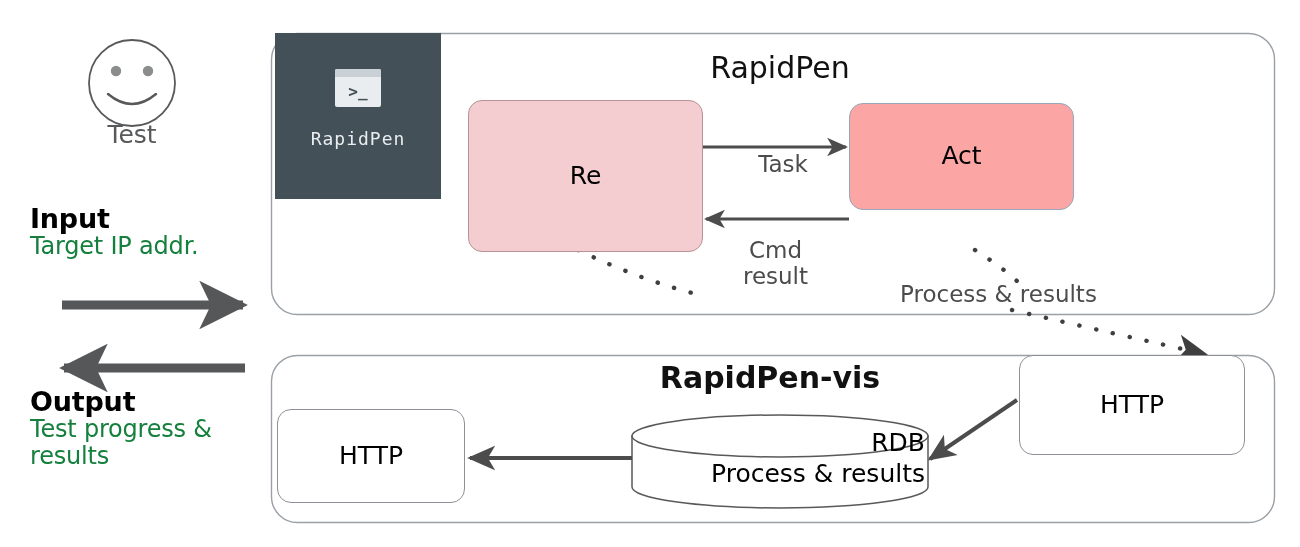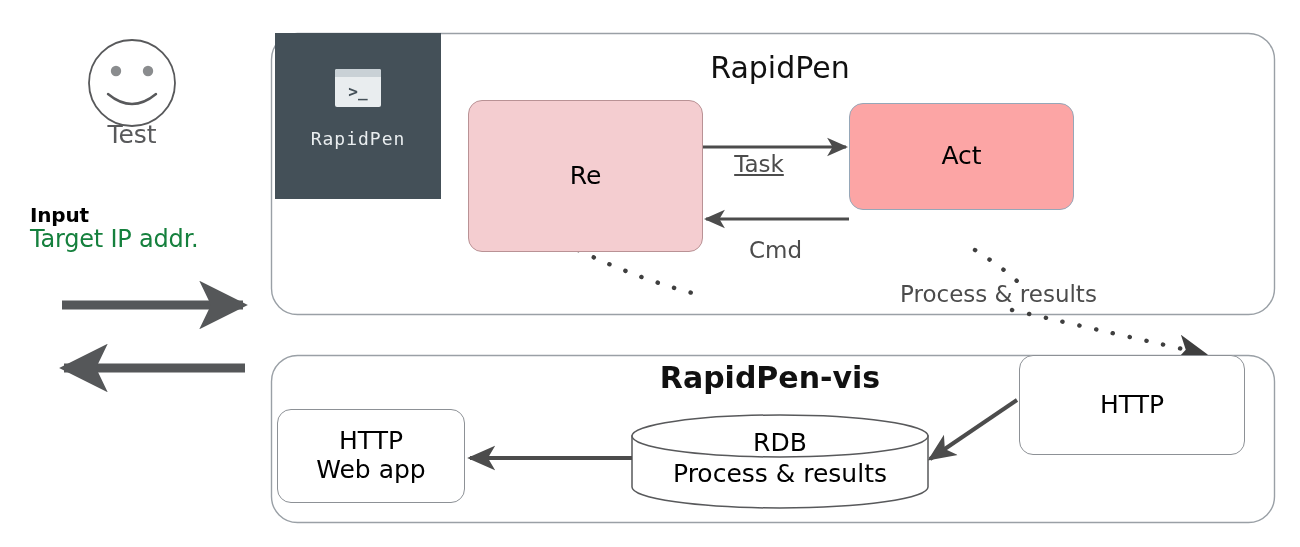--- a/index.html
+++ b/index.html
@@ -22,21 +22,21 @@
     left: 0;
     top: 0;
     width: 1300px;
     height: 547px;
   }
   .abs { position: absolute; }
 
   
   .io-title {
     font-weight: bold;
-    font-size: 20px;
+    font-size: 27px;
     color: #000000;
     letter-spacing: -0.2px;
     line-height: 1.05;
   }
   .io-sub {
     font-size: 24px;
     color: #15803d;
     line-height: 1.12;
     letter-spacing: -0.2px;
   }
@@ -136,31 +136,31 @@
     background: #ffffff;
     border-color: #8d9196;
     z-index: 5;
   }
 
   
   #title-rapidpen { left: 600px; top: 50px; width: 360px; }
   #title-rapidpen-vis { left: 600px; top: 360px; width: 340px; font-weight: bold; }
 
   
-  #label-task { left: 704px; top: 152px; width: 110px; text-decoration: underline; }
+  #label-task { left: 728px; top: 152px; width: 110px; }
   #label-cmd-result { left: 718px; top: 238px; width: 115px; text-align: center; }
   #label-process-results { left: 900px; top: 282px; width: 250px; text-align: left; }
 
   
   #db-label {
     left: 635px; top: 428px;
     width: 290px;
     font-size: 25px;
     color: #000000;
-    text-align: center;
+    text-align: right;
     line-height: 1.22;
     z-index: 6;
   }
 
   
   #io-input { left: 30px; top: 205px; width: 250px; }
   #io-output { left: 30px; top: 388px; width: 255px; }
   #user-label-wrap { left: 62px; top: 120px; }
 </style>
 </head>
@@ -230,20 +230,25 @@
 
   <div class="abs" id="user-label-wrap">
     <div class="user-label">Test</div>
   </div>
 
   <div class="abs" id="io-input">
     <div class="io-title">Input</div>
     <div class="io-sub">Target IP addr.</div>
   </div>
 
+  <div class="abs" id="io-output">
+    <div class="io-title">Output</div>
+    <div class="io-sub">Test progress &amp;</div>
+    <div class="io-sub">results</div>
+  </div>
 
   <div class="abs container-title" id="title-rapidpen">RapidPen</div>
   <div class="abs container-title" id="title-rapidpen-vis">RapidPen-vis</div>
 
   <div class="abs node-box" id="node-re">
     <div class="node-label">Re</div>
   </div>
 
   <div class="abs node-box" id="node-act">
     <div class="node-label">Act</div>
@@ -251,30 +256,30 @@
 
   <div class="abs node-box" id="node-http-api">
     <div class="node-label">
       <div>HTTP</div>
     </div>
   </div>
 
   <div class="abs node-box" id="node-webapp">
     <div class="node-label">
       <div>HTTP</div>
-      <div>Web app</div>
     </div>
   </div>
 
   <div class="abs" id="db-label">
     <div>RDB</div>
     <div>Process &amp; results</div>
   </div>
 
   <div class="abs edge-label" id="label-task">Task</div>
 
   <div class="abs edge-label" id="label-cmd-result">
     <div>Cmd</div>
+    <div>result</div>
   </div>
 
   <div class="abs edge-label" id="label-process-results">Process &amp; results</div>
 
 </div>
 
 </body></html>

